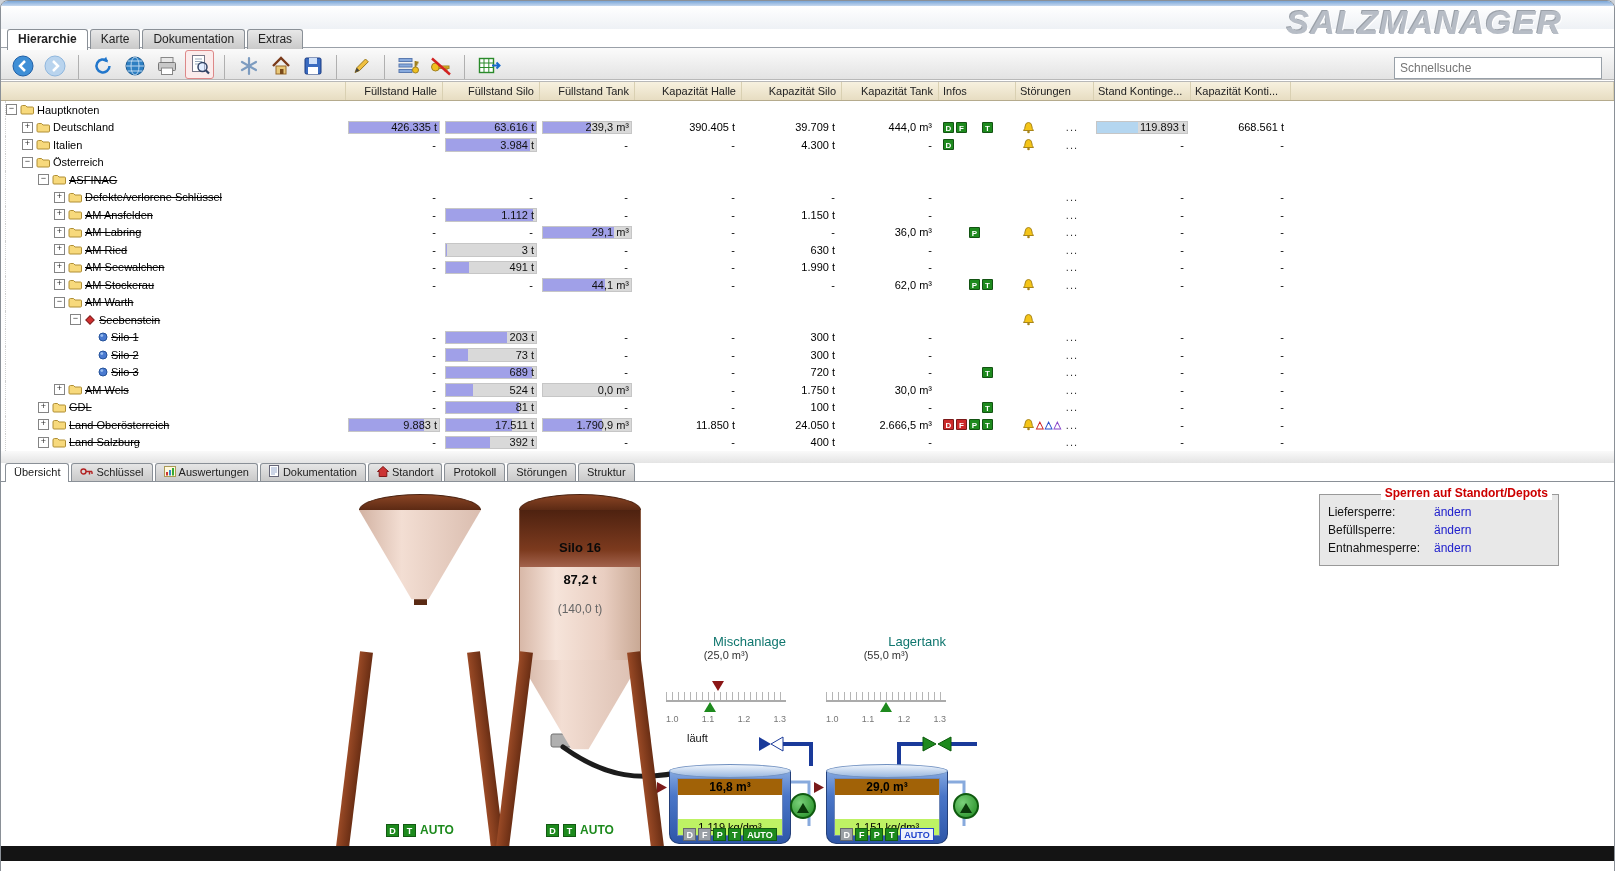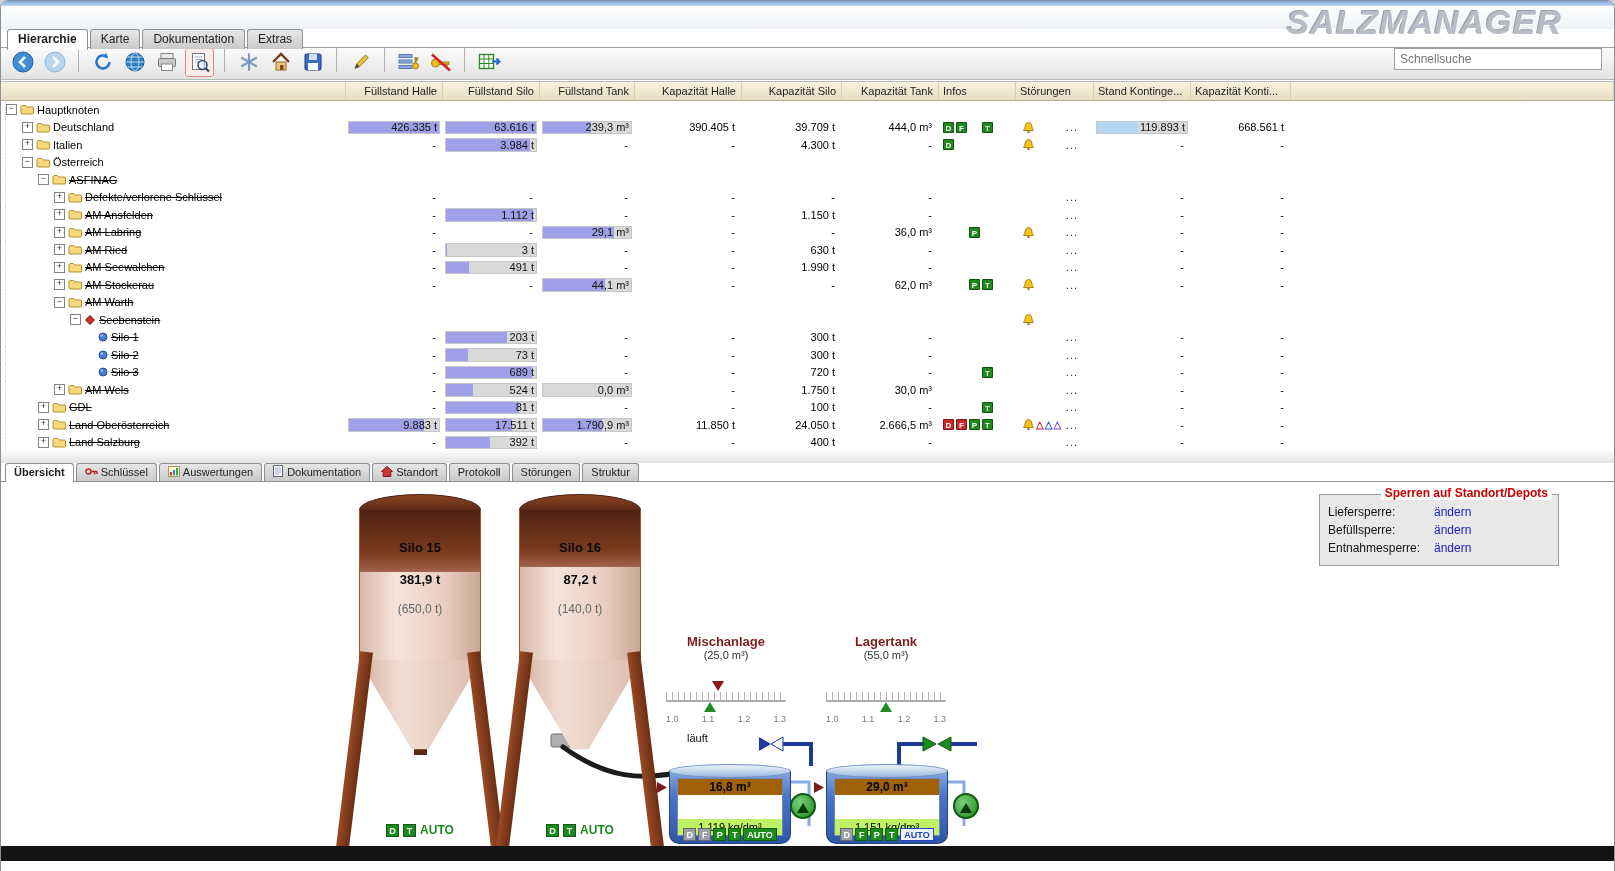--- a/index.html
+++ b/index.html
@@ -3,21 +3,21 @@
 <meta charset="utf-8">
 <style>
   html,body{margin:0;padding:0;background:#cfd4da;font-family:"Liberation Sans",sans-serif;}
   .window{position:relative;width:1613px;height:870px;margin:0 auto;background:#fff;border:1px solid #8a9097;border-radius:8px 8px 0 0;overflow:hidden;}
   .topedge{height:5px;background:linear-gradient(#7aa6d8,#c6d8ee);}
   .titlebar{position:relative;height:23px;background:linear-gradient(#ffffff,#eef1f5);}
   .logo{position:absolute;right:52px;top:2px;z-index:5;font-style:italic;font-weight:bold;font-size:34px;color:#b7bdc6;letter-spacing:1px;text-shadow:1px 1px 0 #ffffff,-1px -1px 0 #9aa0a8;}
   .tabbar{position:absolute;top:28px;left:6px;display:flex;gap:2px;z-index:3;}
   .ttab{padding:2px 10px 3px;font-size:12px;border:1px solid #8a9097;border-bottom:none;border-radius:3px 3px 0 0;background:linear-gradient(#e8e8e8,#c9c9c9);color:#222;cursor:pointer;}
   .ttab.active{background:#fff;font-weight:bold;margin-bottom:-1px;padding-bottom:4px;}
-  .toolbar{position:absolute;top:46px;left:0;right:0;height:33px;background:linear-gradient(#fbfbfb,#e3e3e3);border-top:1px solid #9aa0a8;border-bottom:1px solid #b8b8b8;display:flex;align-items:flex-start;padding:0 8px;gap:5px;box-sizing:border-box;z-index:2;}
+  .toolbar{position:absolute;top:46px;left:0;right:0;height:33px;background:linear-gradient(#fbfbfb,#e3e3e3);border-top:1px solid #9aa0a8;border-bottom:1px solid #b8b8b8;display:flex;align-items:flex-end;padding:0 8px;gap:5px;box-sizing:border-box;z-index:2;}
   .tool{width:27px;height:27px;display:flex;align-items:center;justify-content:center;border-radius:3px;cursor:pointer;}
   .tool.active-tool{border:1px solid #dd8888;background:#fbecec;}
   .tsep{width:1px;height:24px;background:#b0b0b0;margin:0 5px;}
   .search{margin-left:auto;margin-right:4px;width:196px;height:20px;border:1px solid #98a0a8;font-size:12px;padding:0 5px;color:#333;font-family:"Liberation Sans",sans-serif;}
   
   .thead{position:absolute;top:80px;left:0;right:0;height:20px;display:flex;background:linear-gradient(#f7f1df,#e7ddc2);border-top:1px solid #b8b8b8;border-bottom:1px solid #b5ab8d;font-size:11px;color:#222;box-sizing:border-box;}
   .hc{flex:none;display:flex;align-items:center;border-right:1px solid #d9d0b2;box-sizing:border-box;height:100%;}
   .hc.rgt{justify-content:flex-end;padding-right:5px;}
   .hc.lft{justify-content:flex-start;padding-left:4px;}
   .tbody{position:absolute;top:100px;left:0;right:0;height:350px;background:#fff;font-size:11px;overflow:hidden;}
@@ -45,21 +45,21 @@
   .ib.green{background:#1e8a1e;}
   .ib.red{background:#cc2a2a;}
   .ib.empty{visibility:hidden;}
   .bellw{flex:none;display:flex;align-items:center;}
   .tri{font-size:10px;line-height:10px;font-weight:bold;}
   .dots{margin-left:auto;margin-right:16px;color:#333;letter-spacing:1px;cursor:pointer;}
   .splitter{position:absolute;top:450px;left:0;right:0;height:12px;background:linear-gradient(#fafafa,#e4e4e4);}
   
   .btabs{position:absolute;top:462px;left:4px;display:flex;gap:2px;z-index:3;}
   .btab{display:flex;align-items:center;gap:3px;padding:1px 8px 2px;font-size:11px;border:1px solid #8a9097;border-bottom:none;border-radius:3px 3px 0 0;background:linear-gradient(#e6e6e6,#c9c9c9);cursor:pointer;color:#222;}
-  .btab.active{background:#fff;font-weight:bold;margin-bottom:-1px;padding-bottom:3px;}
+  .btab.active{background:#fff;font-weight:normal;margin-bottom:-1px;padding-bottom:3px;}
   .bpanel{position:absolute;top:480px;left:0;right:0;bottom:0;border-top:1px solid #8a9097;background:#fff;}
   .scene{position:absolute;inset:0;}
   
   .silo{position:absolute;top:12px;width:122px;}
   #silo15{left:358px;} #silo16{left:518px;}
   .scap{height:16px;border-radius:50% 50% 0 0/100% 100% 0 0;background:linear-gradient(#8a4424,#5c2a14);border:1px solid #4a2210;border-bottom:none;box-sizing:border-box;}
   .sbody{position:relative;height:150px;background:linear-gradient(90deg,#d8b8a8,#f6e4da 30%,#e9cec1 70%,#c9a995);border-left:1px solid #8a5a42;border-right:1px solid #8a5a42;box-sizing:border-box;overflow:hidden;}
   .sempty{position:absolute;left:0;right:0;top:0;background:linear-gradient(#4e2210,#7c3a1e 70%,#a2624c);}
   .sname{position:absolute;top:30px;width:100%;text-align:center;font-weight:bold;font-size:13px;color:#0a0a0a;}
   .sfill{position:absolute;top:62px;width:100%;text-align:center;font-weight:bold;font-size:13px;color:#0a0a0a;}
@@ -73,21 +73,21 @@
   .bdg{flex:none;width:13px;height:13px;font-weight:bold;font-size:9px;line-height:13px;color:#fff;text-align:center;border:1px solid rgba(0,0,0,.35);box-sizing:border-box;}
   .bdg.green{background:#1d8a1d;}
   .bdg.gray{background:#9aa0a6;}
   .bdg.autotxt{width:auto;background:none;border:none;color:#1d8a1d;font-size:12px;}
   .bdg.autogrn{width:auto;padding:0 3px;background:#1d8a1d;}
   .bdg.autoline{width:auto;padding:0 3px;background:#eef2fa;color:#2244cc;border:1px solid #2244cc;}
   
   .running{position:absolute;left:686px;top:250px;font-size:11px;color:#111;}
   .glabel{position:absolute;width:120px;text-align:center;top:152px;}
   .glabel.mix{left:665px;} .glabel.sto{left:825px;}
-  .gt{font-weight:bold;font-size:13px;color:#7f1d1d;}
+  .gt{font-weight:normal;font-size:13px;color:#0f766e;text-align:right;}
   .gc{font-size:11px;color:#333;}
   .gauge{position:absolute;width:120px;height:38px;top:200px;}
   #gauge-mix{left:665px;} #gauge-sto{left:825px;}
   .ruler{position:relative;margin-top:10px;height:8px;border-bottom:2px solid #ababab;background:repeating-linear-gradient(to right,#b5b5b5 0 1px,transparent 1px 6px);}
   .gmark-red{position:absolute;top:-11px;margin-left:-6px;width:0;height:0;border-left:6px solid transparent;border-right:6px solid transparent;border-top:10px solid #8b1616;}
   .gmark-green{position:absolute;top:10px;margin-left:-6px;width:0;height:0;border-left:6px solid transparent;border-right:6px solid transparent;border-bottom:10px solid #1e8a1e;}
   .glabels{display:flex;justify-content:space-between;font-size:9px;color:#777;margin-top:12px;}
   
   .tank{position:absolute;top:282px;width:122px;height:80px;}
   #tank-mix{left:668px;} #tank-store{left:825px;}
@@ -1120,26 +1120,20 @@
         <line x1="898" y1="260" x2="898" y2="284" stroke="#1a3a9a" stroke-width="4"></line>
         <line x1="950" y1="262" x2="976" y2="262" stroke="#1a3a9a" stroke-width="4"></line>
         <polygon points="922,255 922,269 935,262" fill="#1e8a1e" stroke="#0a5a0a"></polygon>
         <polygon points="950,255 950,269 937,262" fill="#1e8a1e" stroke="#0a5a0a"></polygon>
         <polygon points="656,300 656,311 666,305.5" fill="#7a1a1a"></polygon>
         <polygon points="813,300 813,311 823,305.5" fill="#7a1a1a"></polygon>
       </svg>
 
       <div class="silo" id="silo15">
         <div class="scap"></div>
-        <div class="sbody">
-          <div class="sempty" style="height: 41%;"></div>
-          <div class="sname">Silo 15</div>
-          <div class="sfill">381,9 t</div>
-          <div class="scapy">(650,0 t)</div>
-        </div>
         <div class="scone"></div>
         <div class="sout"></div>
         <div class="sleg l"></div>
         <div class="sleg r"></div>
         <div class="sbadges">
             <span class="bdg green">D</span>
             <span class="bdg green">T</span>
             <span class="bdg autotxt">AUTO</span>
           </div>
       </div>

